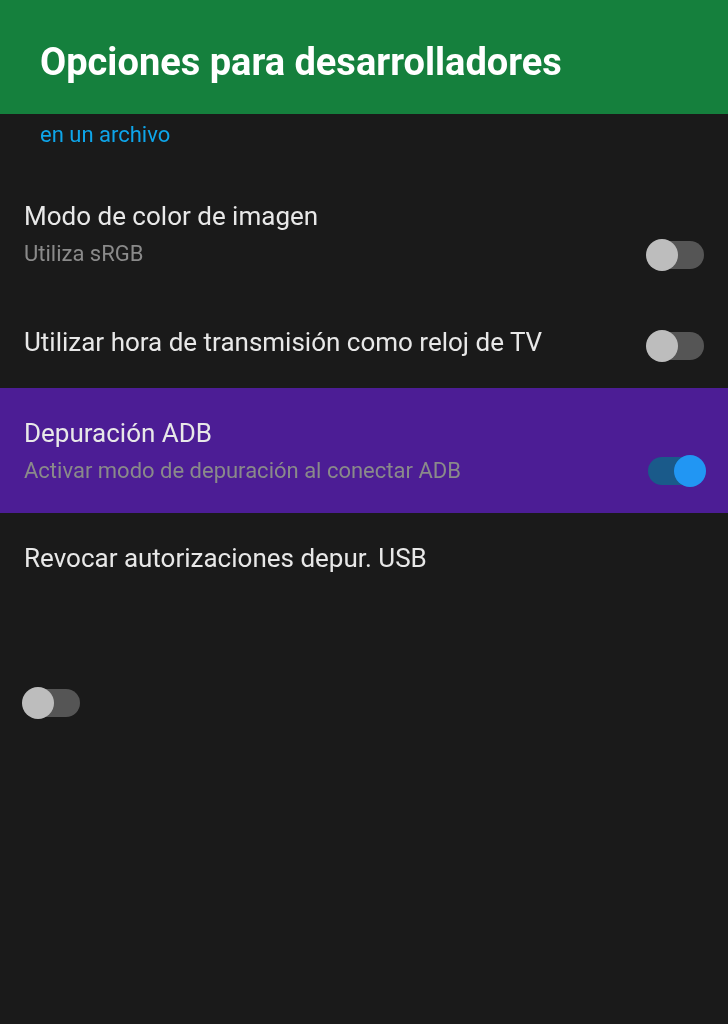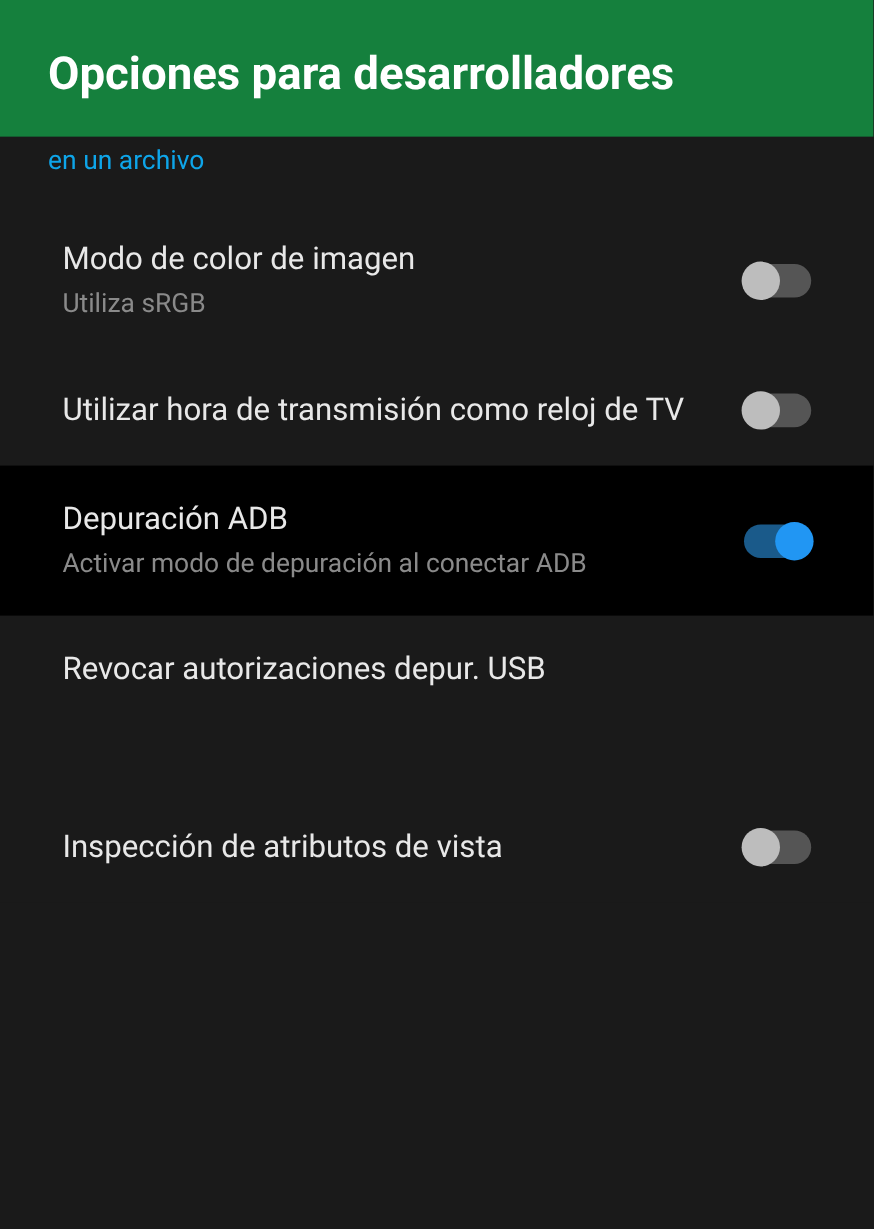--- a/index.html
+++ b/index.html
@@ -22,26 +22,26 @@
     .header-title {
       font-size: 38px;
       font-weight: 700;
       color: #ffffff;
     }
     .content {
       background-color: #1a1a1a;
     }
     .setting-item {
       display: flex;
-      align-items: center;
+      align-items: flex-end;
       justify-content: space-between;
-      padding: 28px 52px;
+      padding: 28px 24px;
     }
     .setting-item.highlighted {
-      background-color: #000000;
+      background-color: #4c1d95;
     }
     .setting-text {
       flex: 1;
       padding-right: 20px;
     }
     .setting-title {
       font-size: 26px;
       color: #e8e8e8;
       line-height: 1.35;
       font-weight: 400;
@@ -137,20 +137,17 @@
       <div class="setting-title">Revocar autorizaciones depur. USB</div>
     </div>
   </div>
 
   <div class="setting-item">
     <div class="setting-text">
     </div>
   </div>
 
   <div class="setting-item">
-    <div class="setting-text">
-      <div class="setting-title">Inspección de atributos de vista</div>
-    </div>
     <div class="toggle off">
       <div class="toggle-knob"></div>
     </div>
   </div>
 </div>
 
 </body></html>

